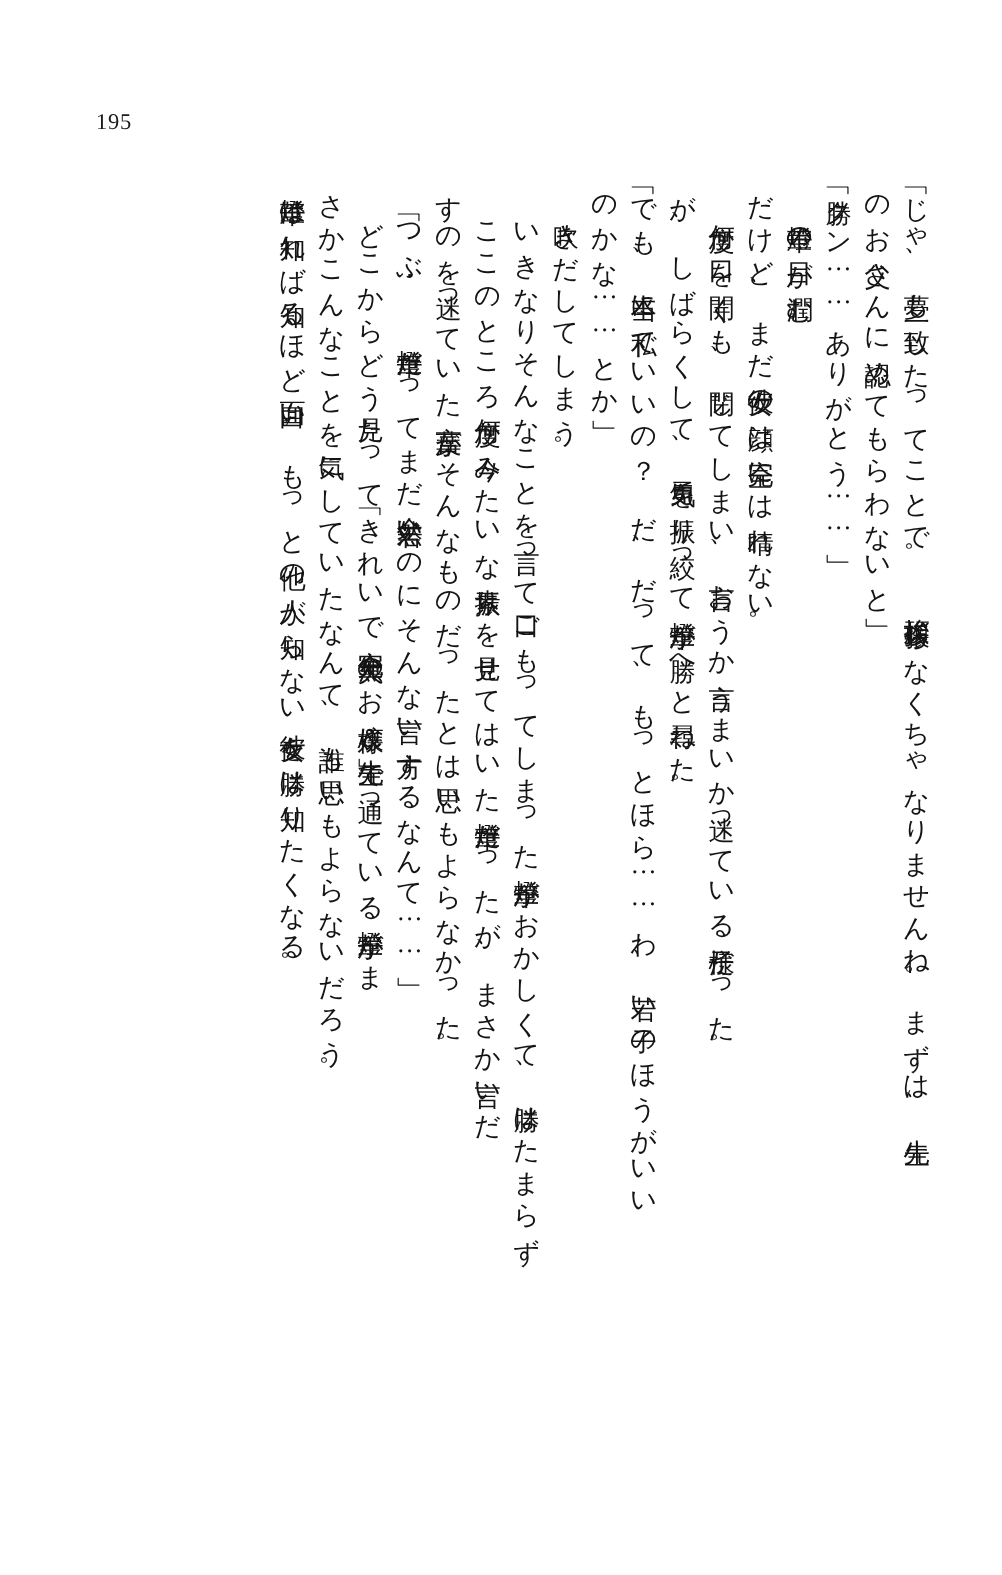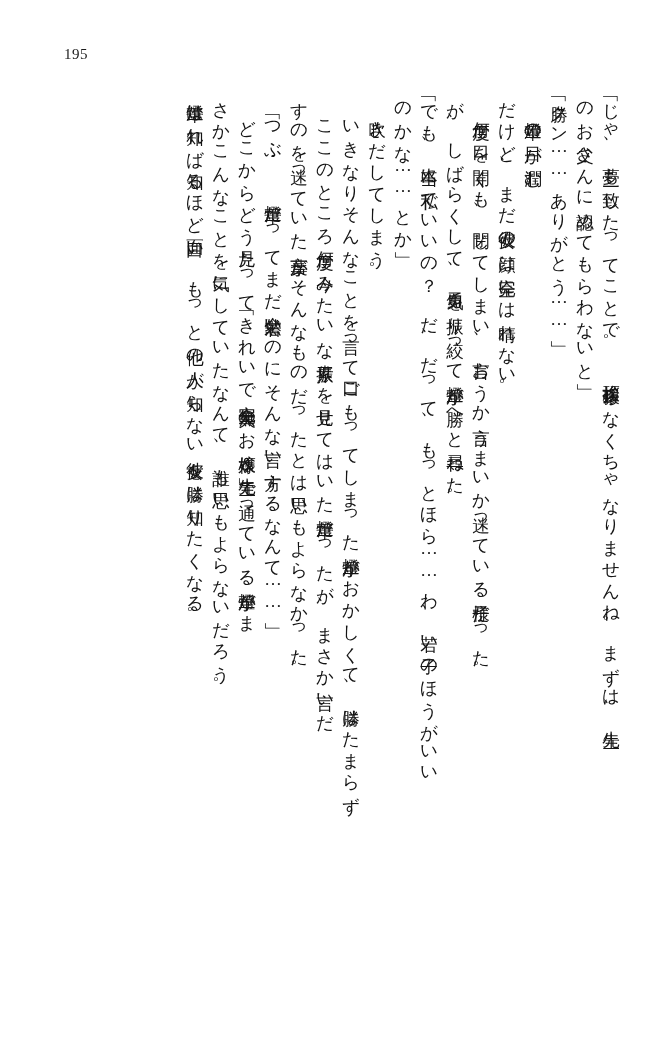--- a/index.html
+++ b/index.html
@@ -12,20 +12,21 @@
     height: 1050px;
     font-family: "Liberation Serif", "DejaVu Serif", serif;
     color: #111111;
     overflow: hidden;
     position: relative;
   }
   .page {
     position: absolute;
     inset: 0;
     background: #ffffff;
+    margin-top: 28px;
   }
   .page-number {
     position: absolute;
     top: 46px;
     left: 64px;
     font-size: 15px;
     letter-spacing: 0.5px;
     color: #1a1a1a;
   }
   .body-text {

